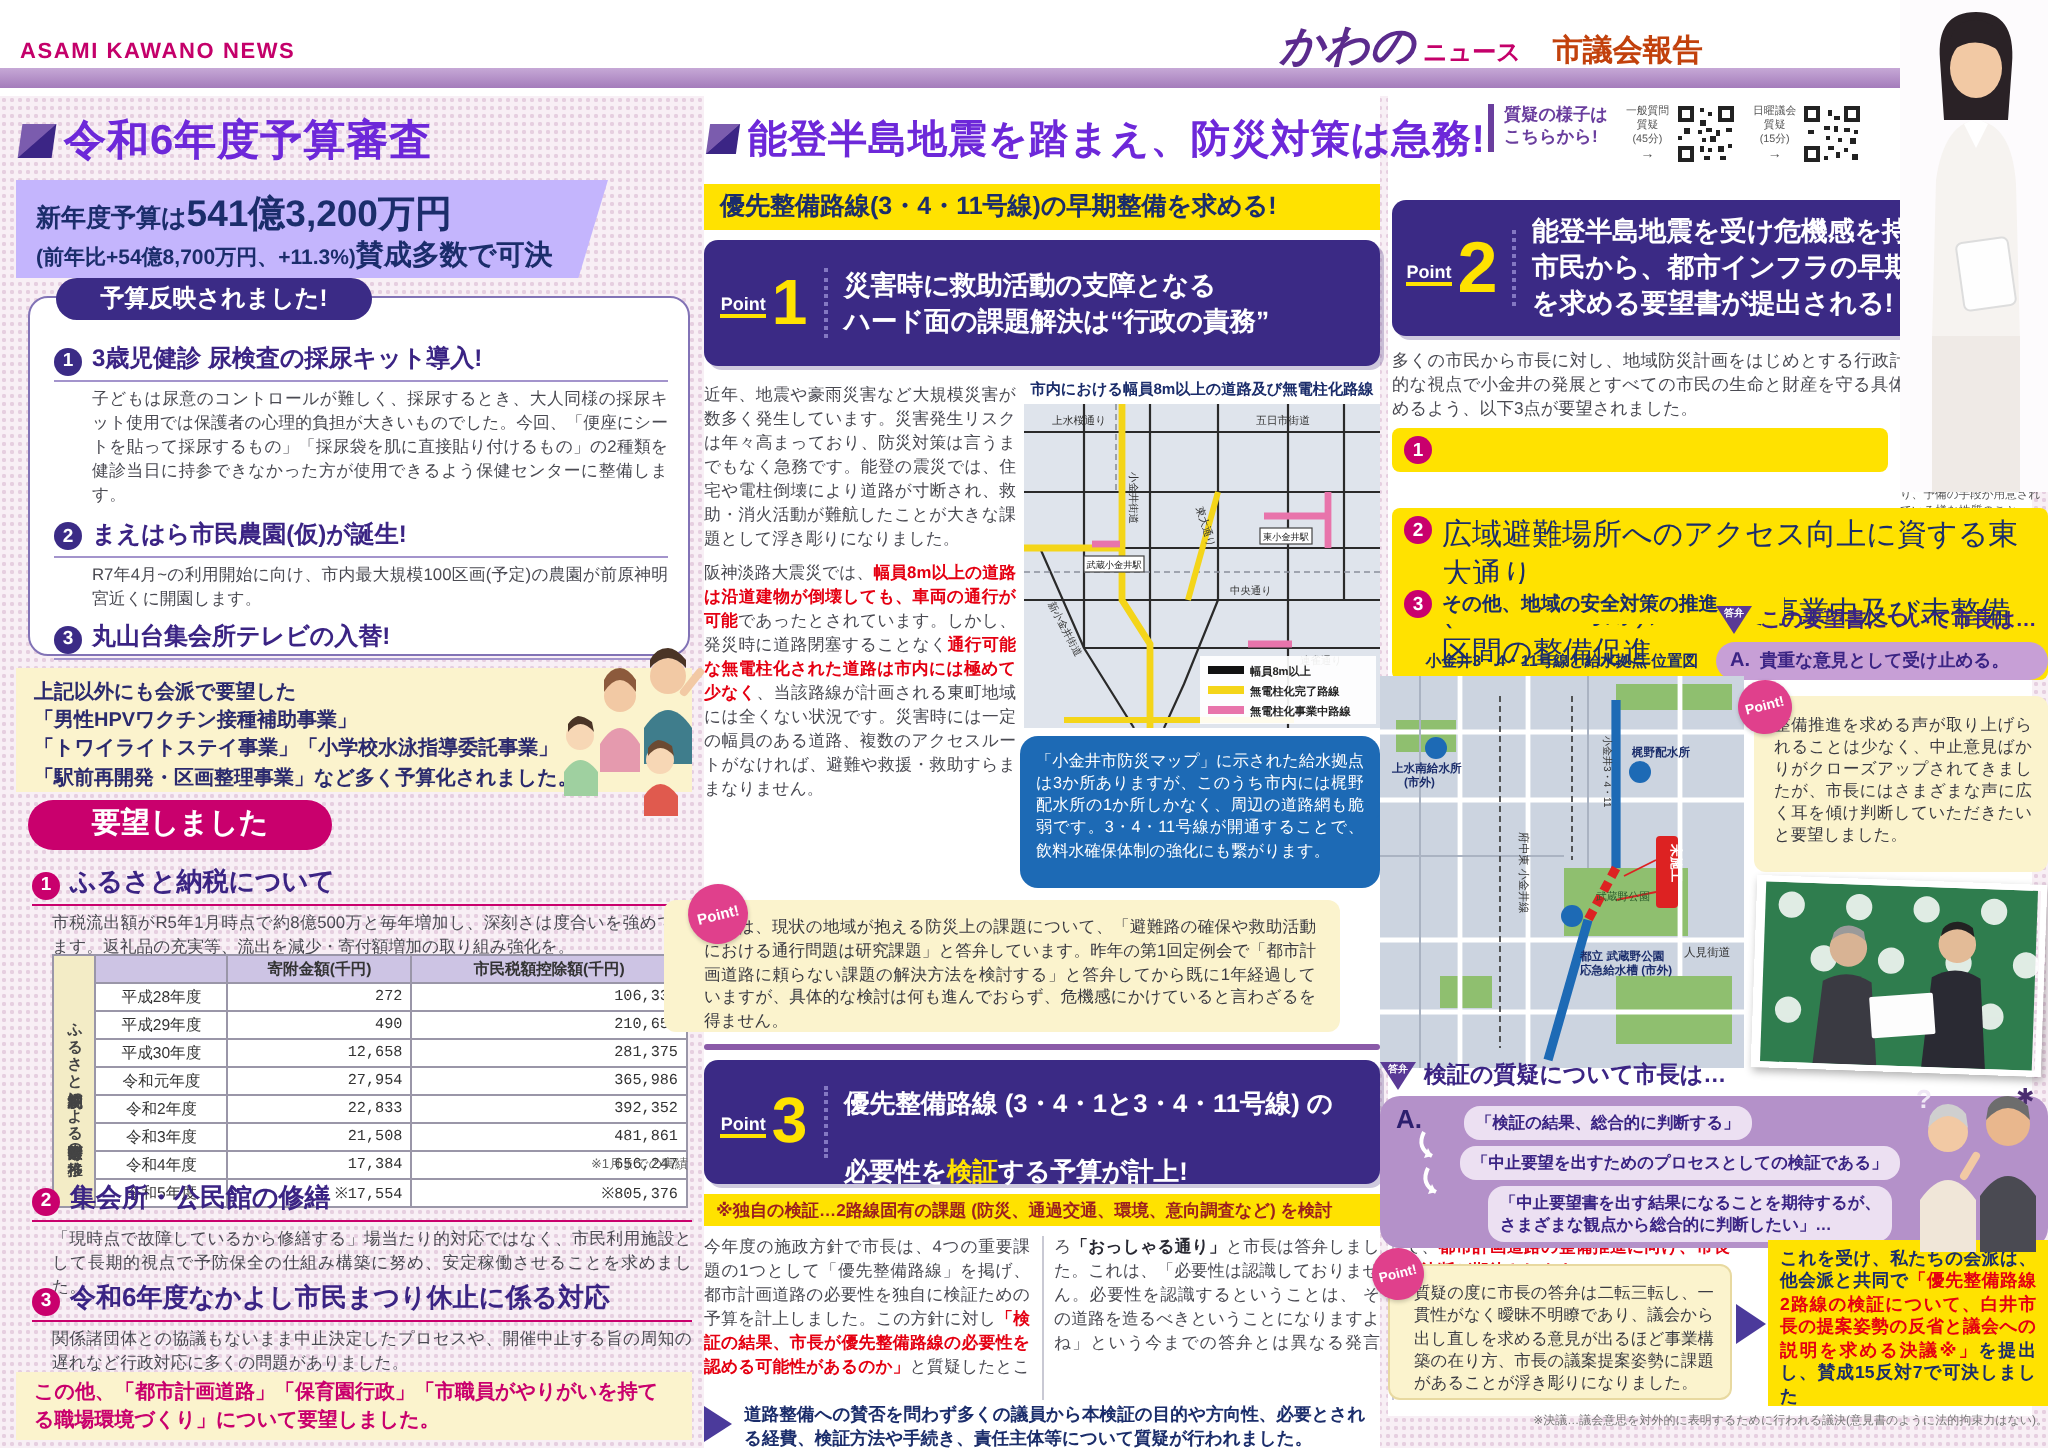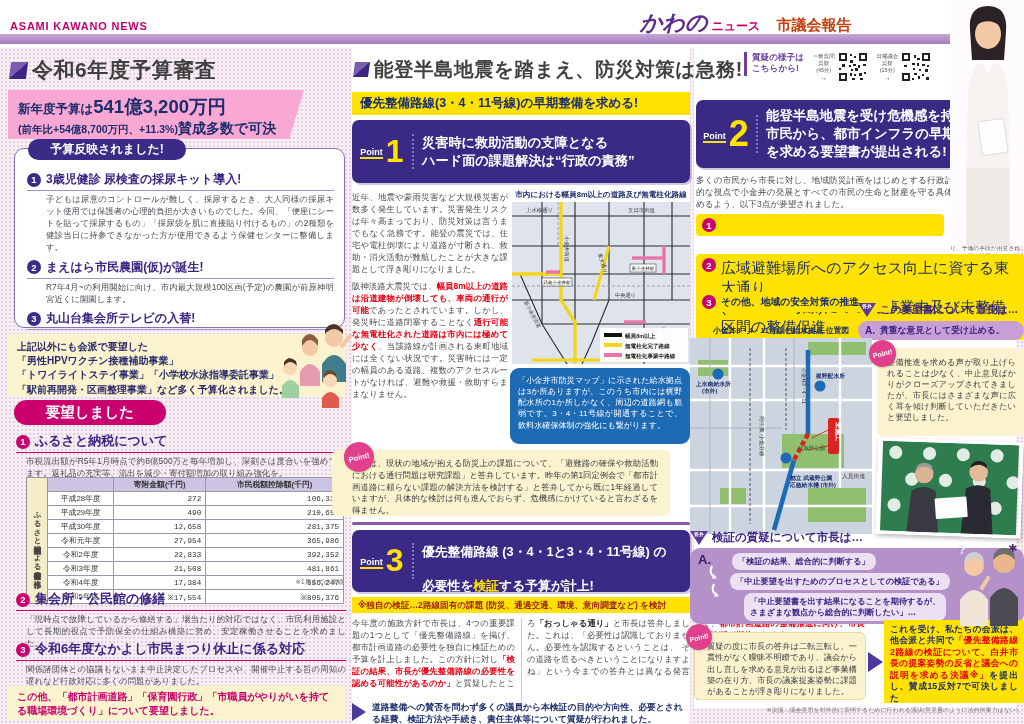--- a/index.html
+++ b/index.html
@@ -6,21 +6,21 @@
 html,body{width:1024px;height:724px}
 body{font-family:"Liberation Sans","DejaVu Sans",sans-serif;position:relative;background:#fff;overflow:hidden;color:#333}
 .abs{position:absolute}
 .dots{background-image:radial-gradient(#e6cfe0 1px,transparent 1.15px);background-size:4px 4px;background-color:#f8eff5}
 .white{background:#fff}
 .pre{white-space:pre-line}
 .bold{font-weight:bold}
 .red{color:#e50012;font-weight:bold}
 .jbody{font-size:8.4px;line-height:1.42;color:#4a4a52;text-align:justify}
 .sq{display:inline-block;width:17px;height:17px;background:linear-gradient(135deg,#7b5cae 49%,#3b2585 51%);transform:skewX(-8deg);margin-right:5px}
-.h-big{font-size:21px;font-weight:bold;color:#404040;letter-spacing:.5px;display:flex;align-items:center}
+.h-big{font-size:21px;font-weight:bold;color:#6d28d9;letter-spacing:.5px;display:flex;align-items:center}
 .pill{border-radius:13px;color:#fff;font-weight:bold;text-align:center}
 .numc{display:inline-flex;width:14px;height:14px;border-radius:50%;color:#fff;font-size:9.5px;font-weight:bold;align-items:center;justify-content:center;flex:0 0 auto}
 .numc.nv{background:#3b2b86}.numc.mg{background:#c9006d}
 .itm-title{font-size:12px;font-weight:bold;color:#3b2484}
 .uline-p{border-bottom:1.4px solid #a394cc;margin:2px 0 3px}
 .uline-m{border-bottom:1.4px solid #c9006d;margin:2px 0 3px}
 .note-y{background:#fbf3cd;border-radius:6px}
 .point-box{background:#3b2a85;border-radius:7px;display:flex;align-items:center;box-shadow:2px 2px 0 rgba(60,40,120,.25)}
 .point-left{width:62px;display:flex;align-items:flex-end;justify-content:center;gap:3px;border-right:2px dotted #8478c2;padding:4px 0}
 .point-word{color:#fff;font-size:9px;font-weight:bold;border-bottom:2px solid #ffe200;margin-bottom:6px}
@@ -143,21 +143,21 @@
   <path d="M32 62 L38 74 L44 62 L40 60 L36 60 Z" fill="#fff"></path>
   <rect x="30" y="120" width="26" height="34" rx="3" fill="#fefefe" stroke="#ddd" transform="rotate(-8 43 137)"></rect>
   <rect x="16" y="168" width="44" height="78" fill="#efeae6"></rect>
 </svg>
 
 <div class="abs h-big" style="left:10px;top:56px">
   <span class="sq"></span>
   <span>令和6年度予算審査</span>
 </div>
 
-<div class="abs" style="left:8px;top:90px;width:296px;height:49px;background:#f9a8d4;clip-path:polygon(0 0,100% 0,95% 100%,0 100%);padding:4px 10px 2px">
+<div class="abs" style="left:8px;top:90px;width:296px;height:49px;background:#c4b5fd;clip-path:polygon(0 0,100% 0,95% 100%,0 100%);padding:4px 10px 2px">
   <div style="white-space:nowrap"><span style="font-size:12.5px;font-weight:bold;color:#1b2d6b">新年度予算は</span><span style="font-size:18.5px;font-weight:bold;color:#1b2d6b">541億3,200万円</span></div>
   <div style="white-space:nowrap"><span style="font-size:10.5px;font-weight:bold;color:#1b2d6b">(前年比+54億8,700万円、+11.3%)</span><span style="font-size:14px;font-weight:bold;color:#1b2d6b">賛成多数で可決</span></div>
 </div>
 
 <div class="abs white" style="left:14px;top:148px;width:331px;height:180px;border:1.6px solid #8273b6;border-radius:10px;padding:22px 10px 4px 12px">
   <div style="display:flex;gap:5px;align-items:baseline">
     <span class="numc nv">1</span>
     <span class="itm-title">3歳児健診 尿検査の採尿キット導入!</span>
   </div>
   <div class="uline-p"></div>

